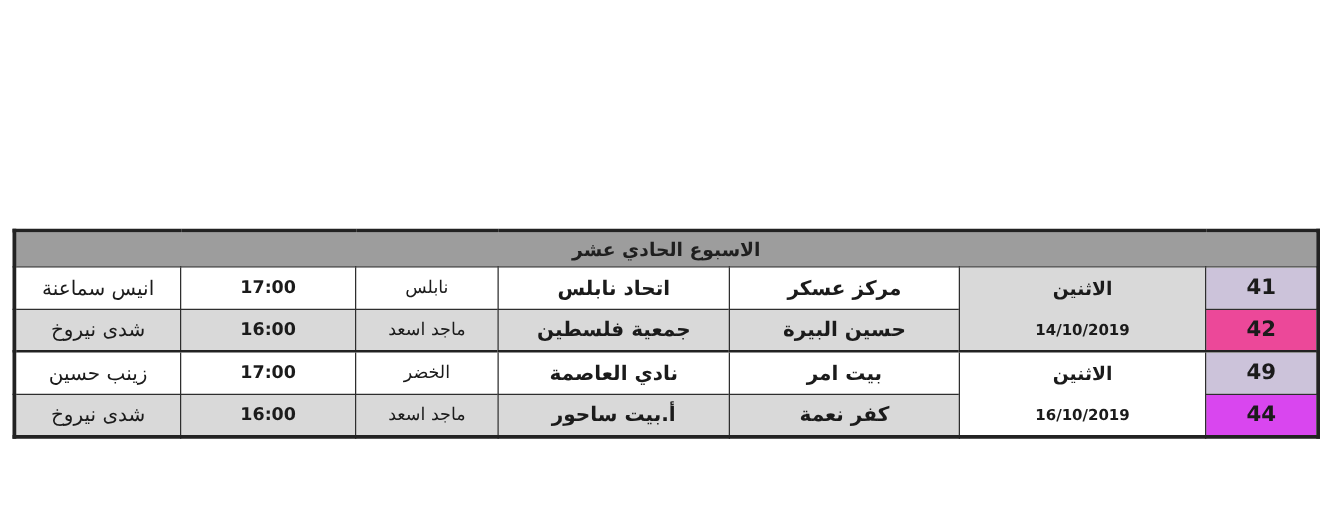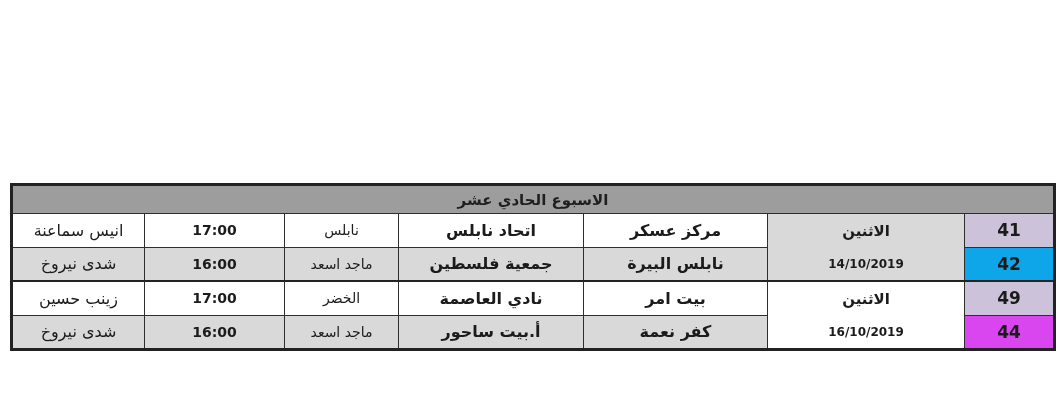--- a/index.html
+++ b/index.html
@@ -97,22 +97,22 @@
         <div class="day-date">14/10/2019</div>
       </td>
       <td class="c-team">مركز عسكر</td>
       <td class="c-team">اتحاد نابلس</td>
       <td class="c-stadium">نابلس</td>
       <td class="c-time">17:00</td>
       <td class="c-ref">انيس سماعنة</td>
     </tr>
 
     <tr class="match-row" style="background-color: rgb(217, 217, 217);">
-      <td class="c-num" style="background-color: #0ea5e9;">42</td>
-      <td class="c-team">نابلس البيرة</td>
+      <td class="c-num" style="background-color: #ec4899;">42</td>
+      <td class="c-team">حسين البيرة</td>
       <td class="c-team">جمعية فلسطين</td>
       <td class="c-stadium">ماجد اسعد</td>
       <td class="c-time">16:00</td>
       <td class="c-ref">شدى نيروخ</td>
     </tr>
 
     <tr class="match-row group-start" style="background-color: rgb(255, 255, 255);">
       <td class="c-num" style="background-color: rgb(204, 195, 218);">49</td>
       <td class="c-day" rowspan="2" style="background-color: rgb(255, 255, 255);">
         <div class="day-name">الاثنين</div>

